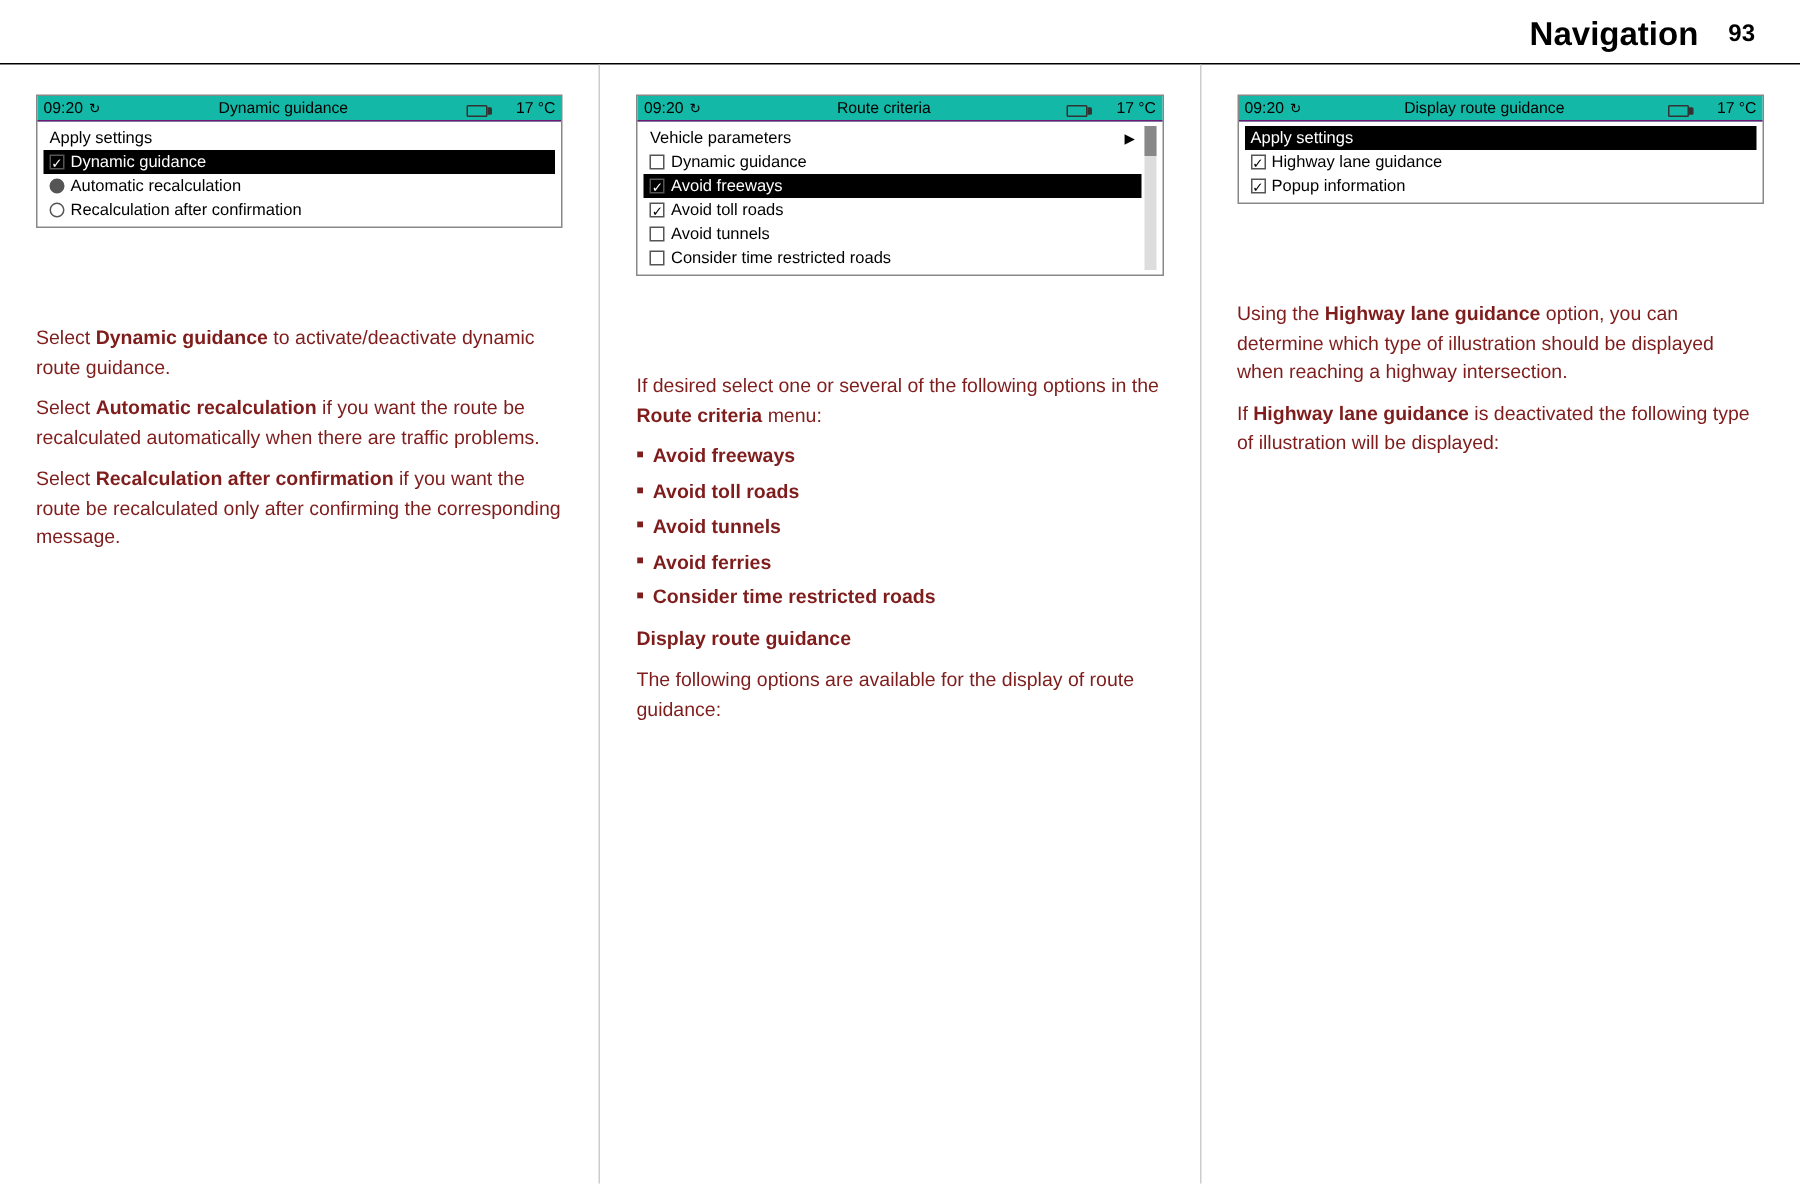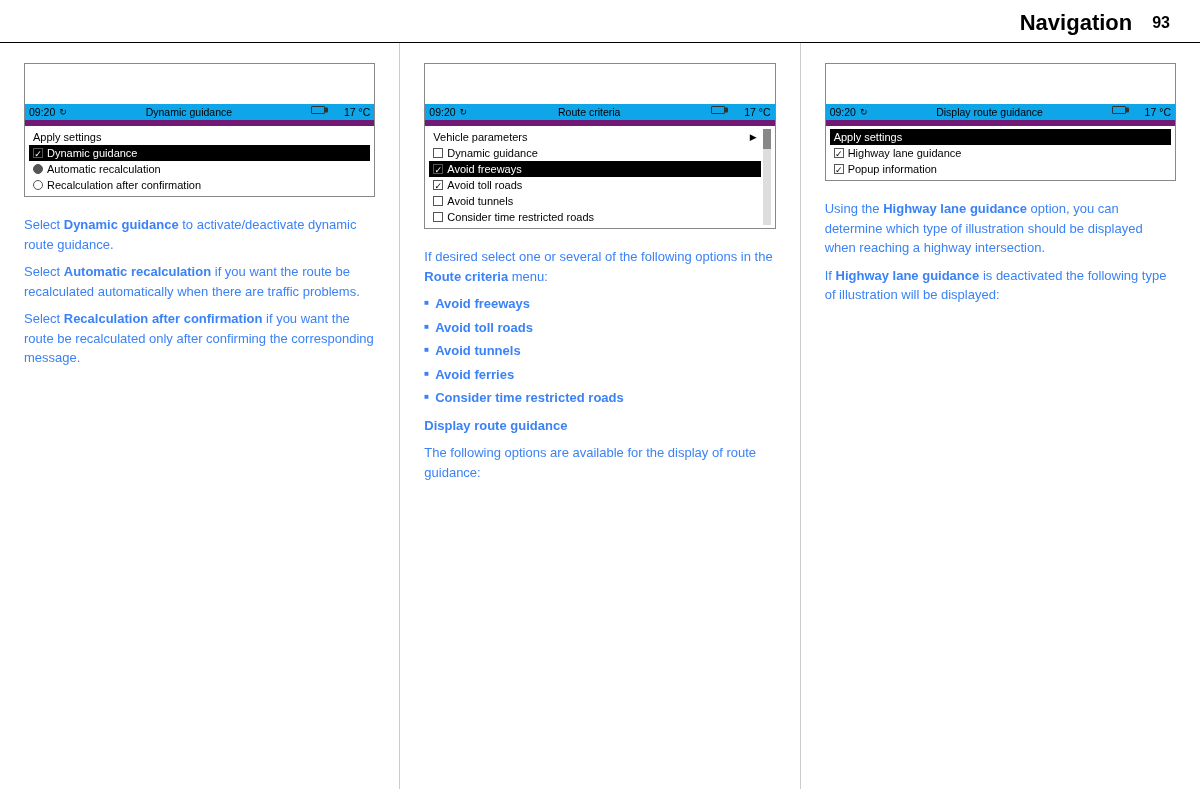--- a/index.html
+++ b/index.html
@@ -57,33 +57,32 @@
       margin-bottom: 18px;
       width: 100%;
       font-size: 11px;
       background: #fff;
     }
     .screen-status-bar {
       display: flex;
       justify-content: space-between;
       align-items: center;
       padding: 2px 4px;
-      border-bottom: 6px solid #701a75;
-      background: #0ea5e9;
+      border-bottom: 1px solid #701a75;
+      background: #14b8a6;
       font-size: 10.5px;
-      margin-top: 40px;
     }
     .screen-status-left {
       display: flex;
       align-items: center;
       gap: 4px;
     }
     .screen-status-right {
       display: flex;
-      align-items: flex-start;
+      align-items: flex-end;
       gap: 18px;
     }
     .battery-icon {
       display: inline-block;
       width: 14px;
       height: 8px;
       border: 1px solid #333;
       border-radius: 1px;
       position: relative;
       margin-right: 1px;
@@ -156,21 +155,22 @@
     }
     .arrow-right {
       font-size: 9px;
       margin-left: auto;
     }
 
     
     .text-block {
       font-size: 13px;
       line-height: 1.5;
-      color: #3b82f6;
+      color: #7f1d1d;
+      margin-top: 45px;
     }
     .text-block p {
       margin-bottom: 8px;
     }
     .text-block .bold {
       font-weight: bold;
     }
     .bullet-list {
       list-style: none;
       padding-left: 0;

